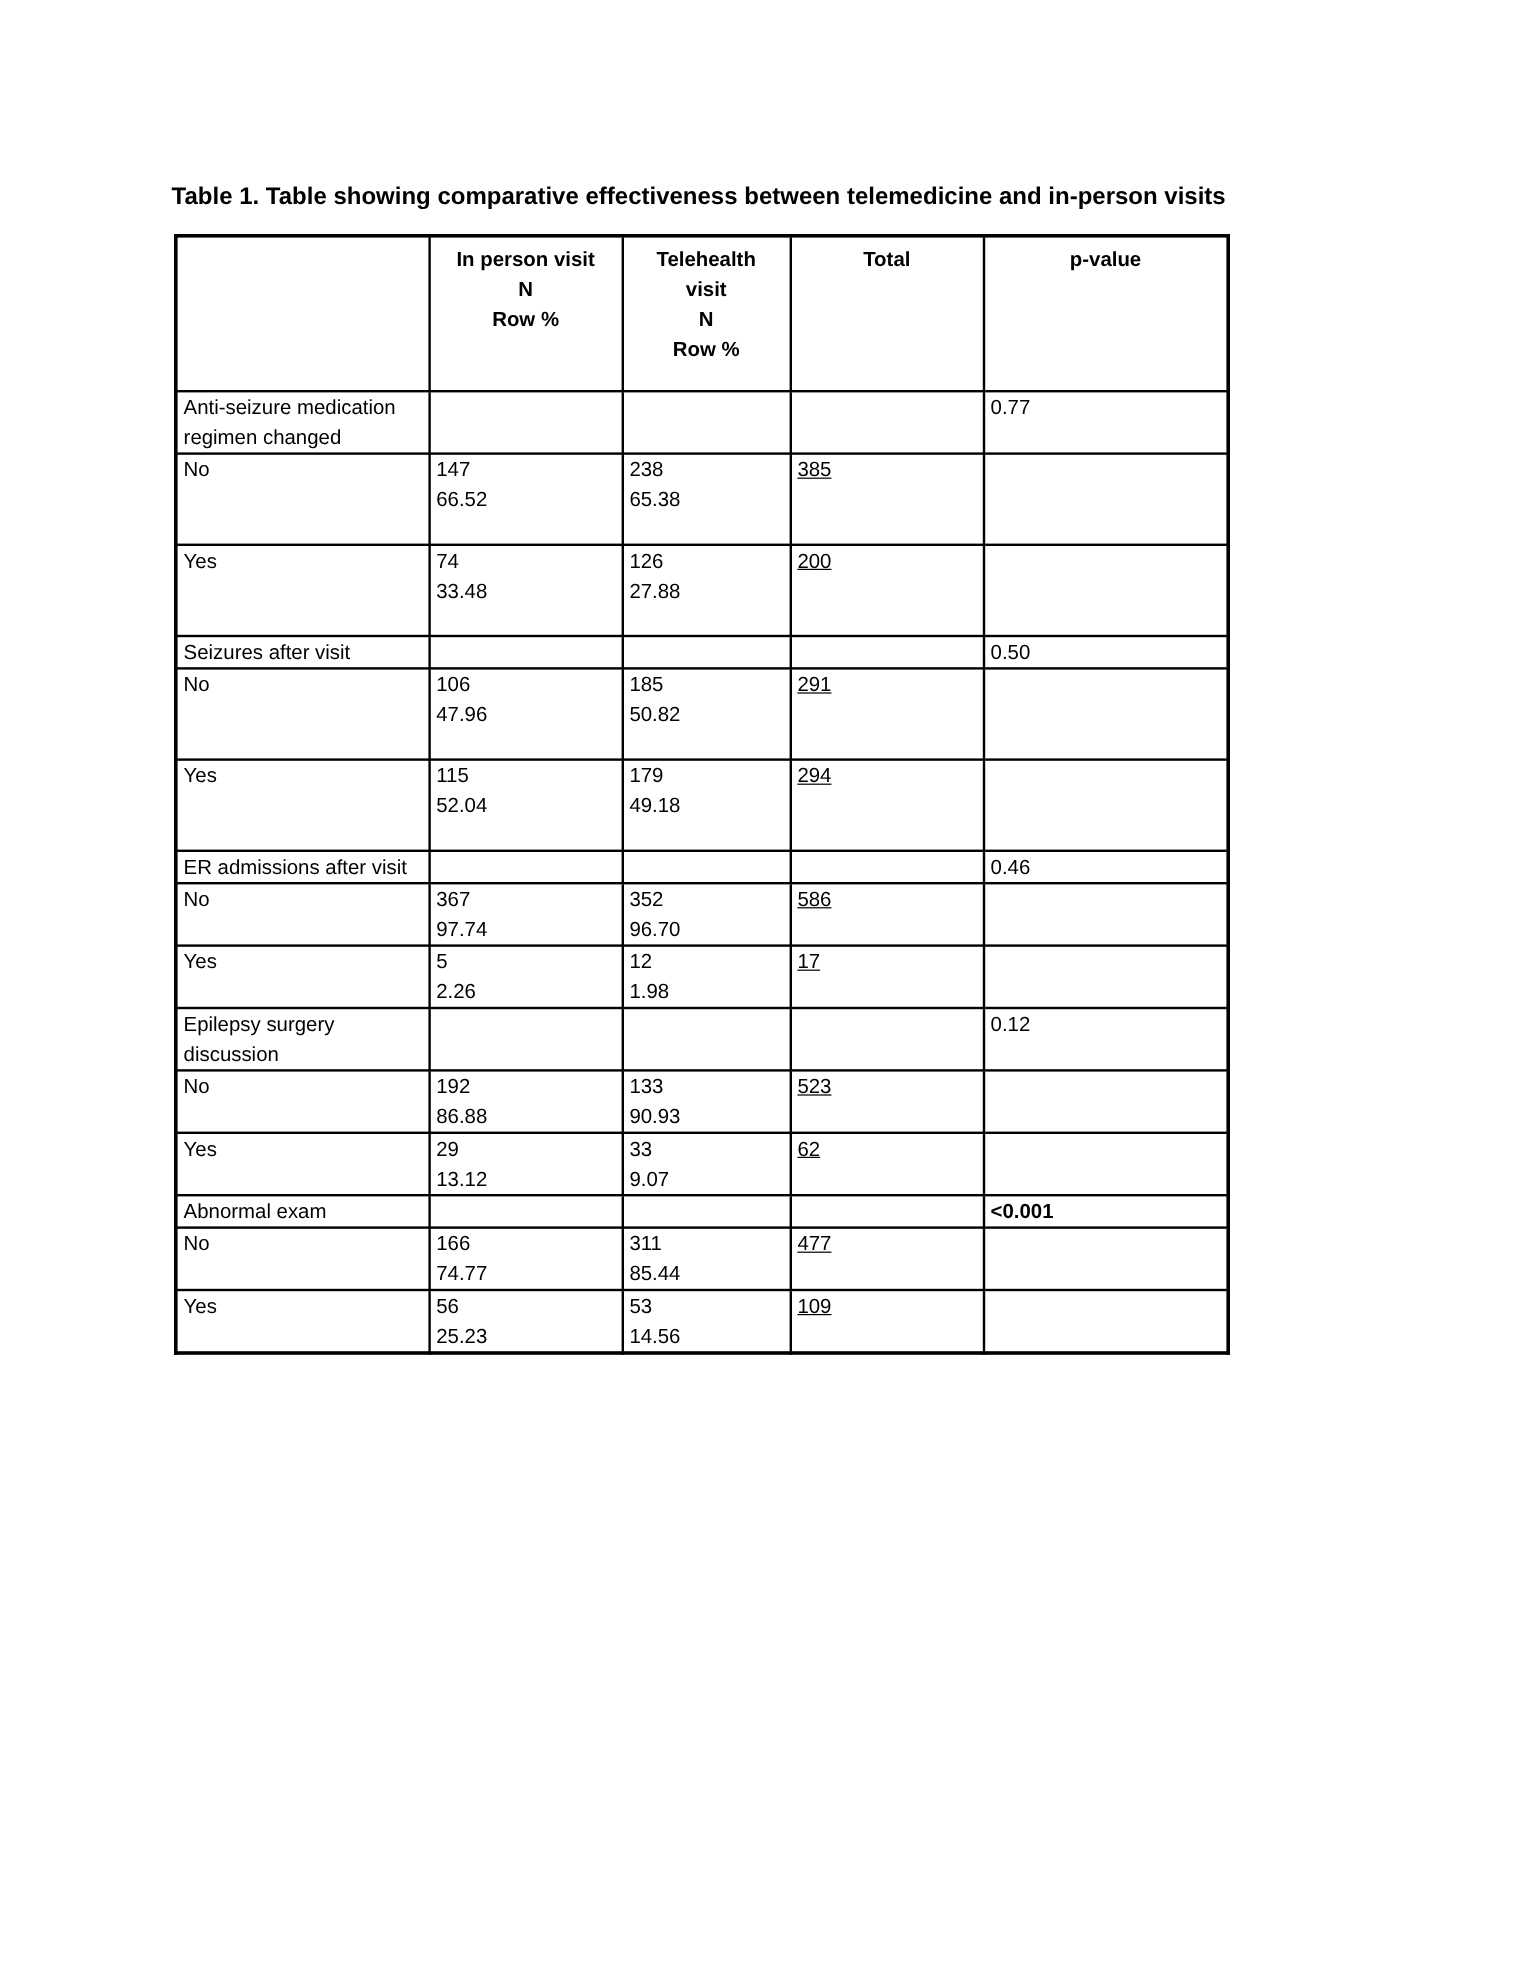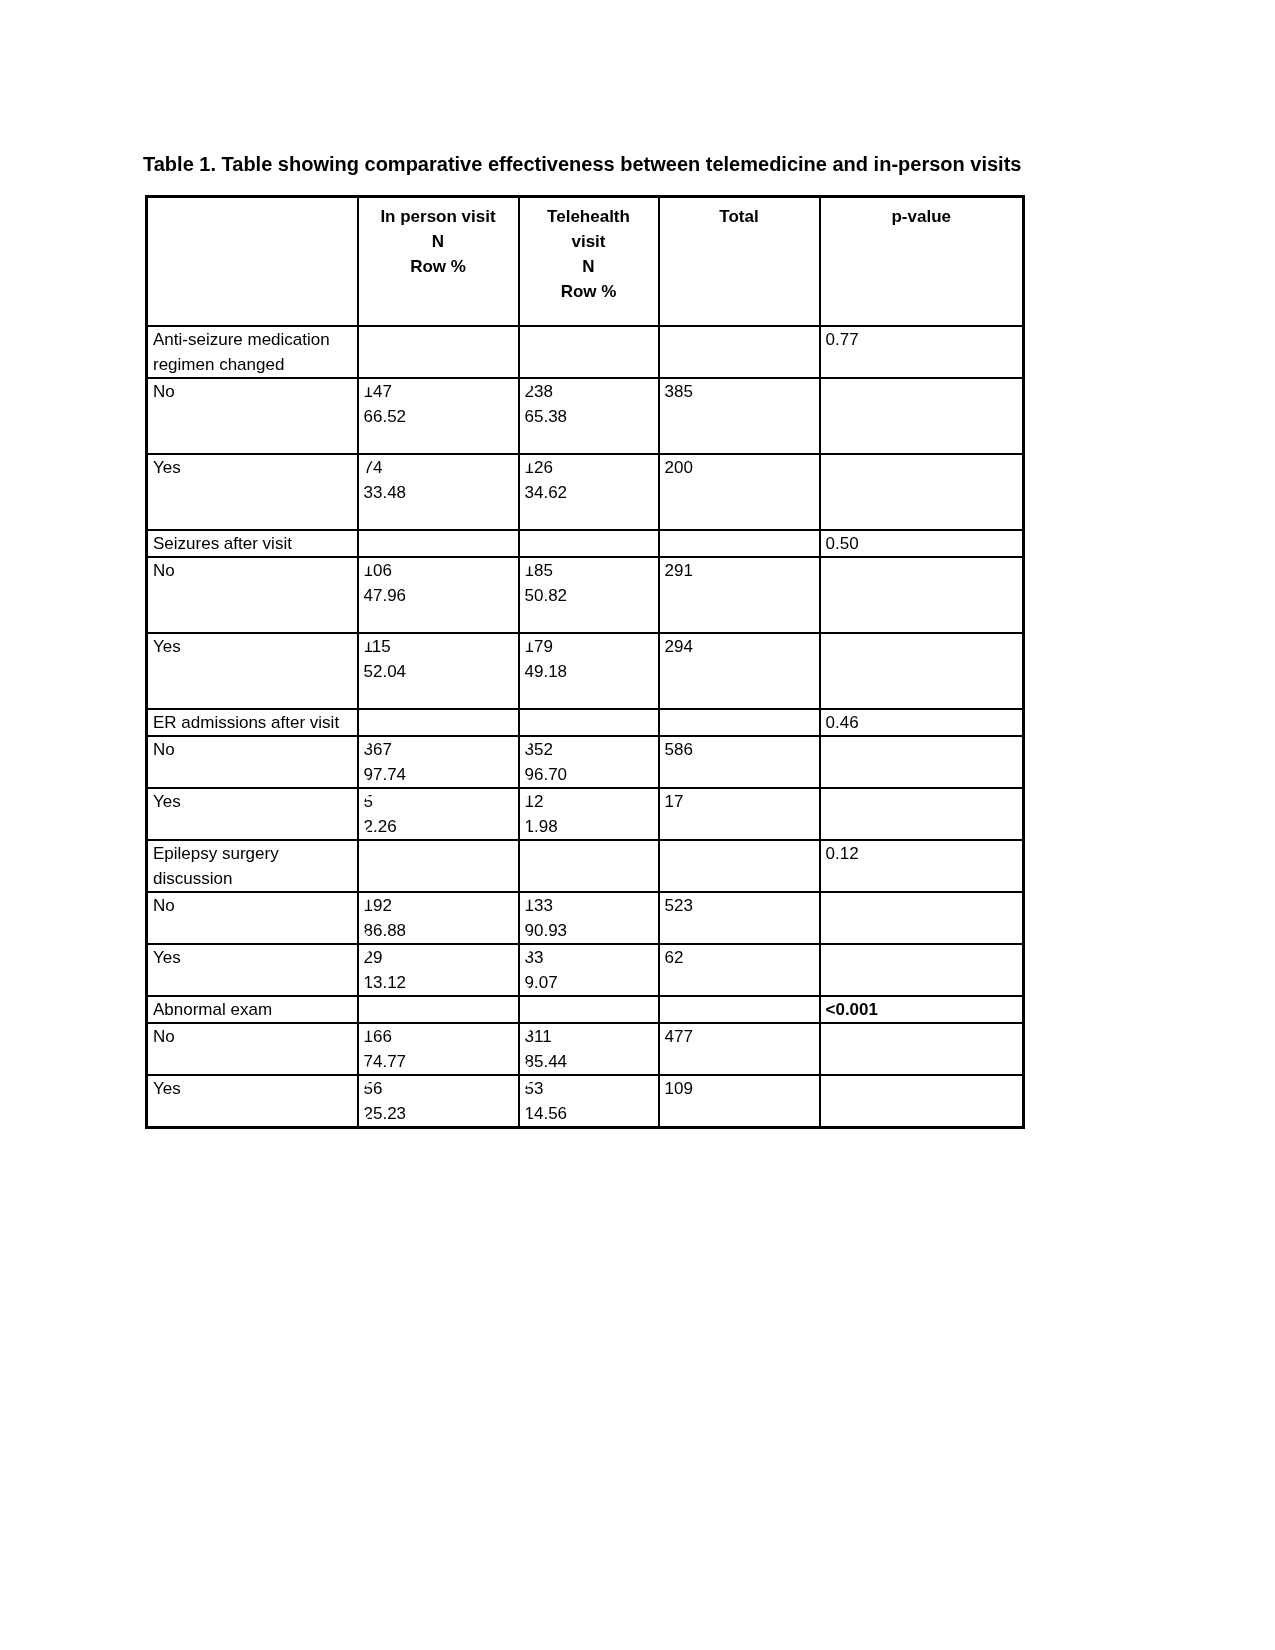--- a/index.html
+++ b/index.html
@@ -41,22 +41,22 @@
   }
   tr.header-row { height: 129px; }
   tr.header-row th {
     font-weight: bold;
     text-align: center;
     padding-top: 6px;
   }
   tr.tall-row  { height: 76px; }
   tr.short-row { height: 51px; }
   td.sec-label { font-weight: bold; }
-  td.num { text-align: right; padding-right: 6px; border-radius: 29px; }
-  td.total-col { text-align: right; padding-right: 10px; }
+  td.num { text-align: right; padding-right: 6px; }
+  td.total-col { text-align: right; padding-right: 10px; text-decoration: underline; }
   td.pval-col  { text-align: right; padding-right: 10px; }
   td.pval-col.bold { font-weight: bold; margin-top: 44px; }
 </style>
 </head>
 <body>
 
 <div class="doc-title">Table 1. Table showing comparative effectiveness between telemedicine and in-person visits</div>
 
 <div class="table-wrap">
   <table class="comp-table">
@@ -109,21 +109,21 @@
           <td></td>
         </tr>
         <tr class="tall-row">
           <td>Yes</td>
           <td class="num">
             <div>74</div>
             <div>33.48</div>
           </td>
           <td class="num">
             <div>126</div>
-            <div>34.62</div>
+            <div>27.88</div>
           </td>
           <td class="total-col">200</td>
           <td></td>
         </tr>
         <tr class="section-row">
           <td class="sec-label">Seizures after visit</td>
           <td></td>
           <td></td>
           <td></td>
           <td class="pval-col">0.50</td>

